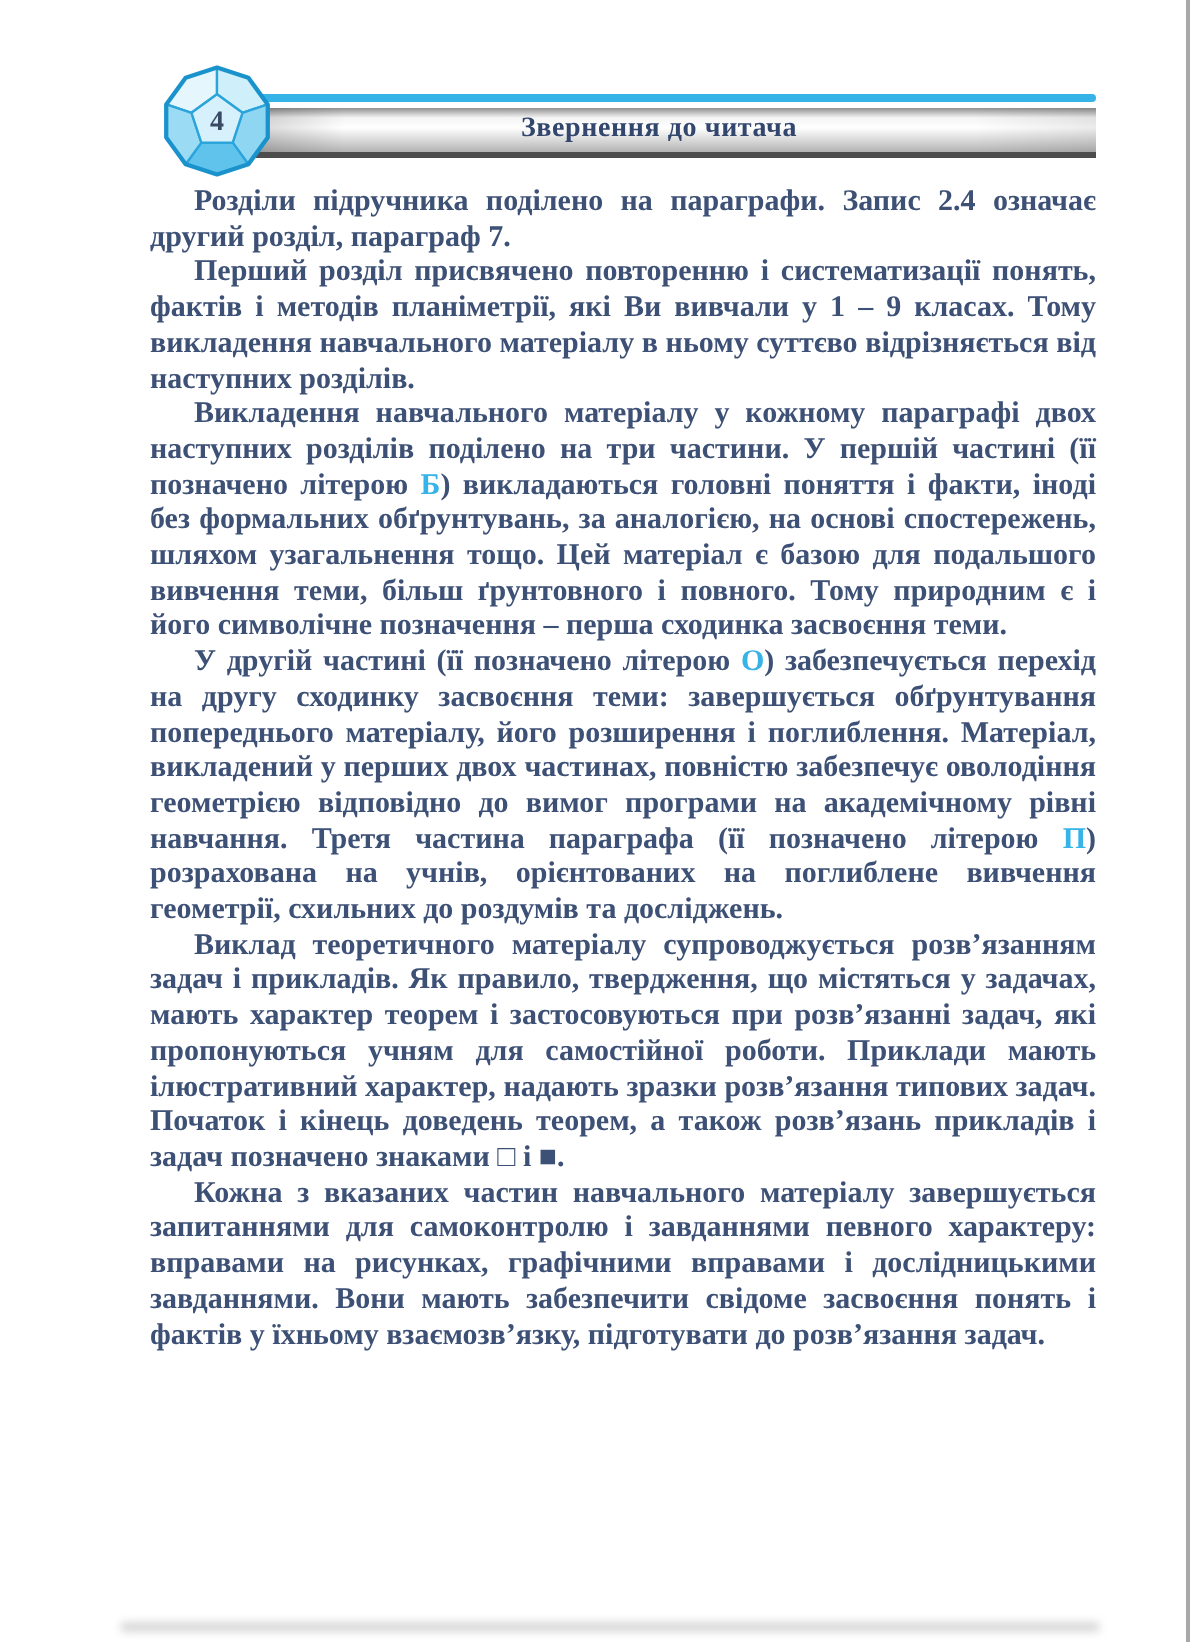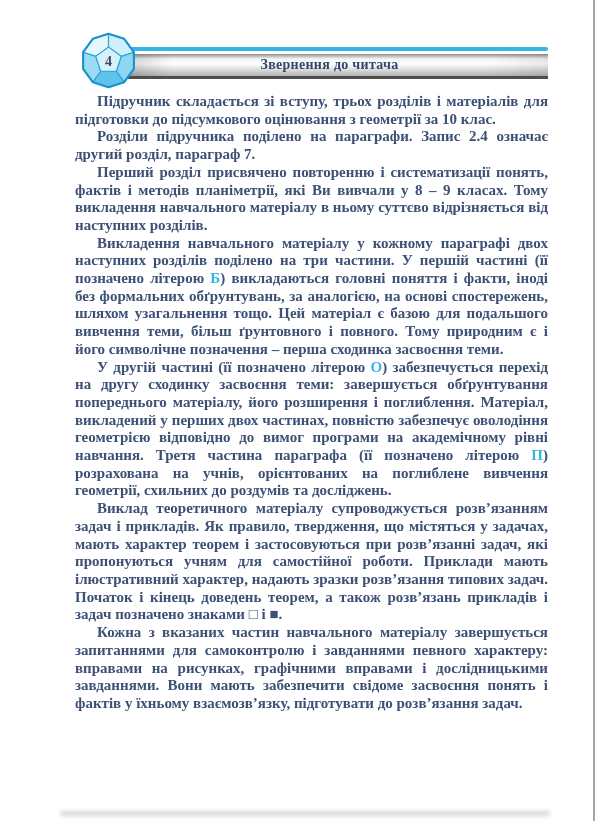--- a/index.html
+++ b/index.html
@@ -81,22 +81,21 @@
       <polygon class="f3" points="40.8,44.1 49.6,56.3 32,62 14.4,56.3 23.2,44.1"></polygon>
       <polygon class="f4" points="23.2,44.1 14.4,56.3 3.5,41.3 3.5,22.7 17.7,27.4"></polygon>
       <polygon class="fc" points="32,17 46.3,27.4 40.8,44.1 23.2,44.1 17.7,27.4"></polygon>
       <polygon class="rim" points="32,2 49.6,7.7 60.5,22.7 60.5,41.3 49.6,56.3 32,62 14.4,56.3 3.5,41.3 3.5,22.7 14.4,7.7"></polygon>
     </svg>
     <span class="gem-num">4</span>
   </div>
 </header>
 
 <main class="textblock" id="paragraphs">
-    <p><span>Підручник складається зі вступу, трьох розділів і матеріалів для підготовки до підсумкового оцінювання з геометрії за 10 клас.</span></p>
     <p><span>Розділи підручника поділено на параграфи. Запис 2.4 означає другий розділ, параграф 7.</span></p>
-    <p><span>Перший розділ присвячено повторенню і систематизації понять, фактів і методів планіметрії, які Ви вивчали у 8 – 9 класах. Тому викладення навчального матеріалу в ньому суттєво відрізняється від наступних розділів.</span></p>
+    <p><span>Перший розділ присвячено повторенню і систематизації понять, фактів і методів планіметрії, які Ви вивчали у 1 – 9 класах. Тому викладення навчального матеріалу в ньому суттєво відрізняється від наступних розділів.</span></p>
     <p><span>Викладення навчального матеріалу у кожному параграфі двох наступних розділів поділено на три частини. У першій частині (її позначено літерою </span><span class="accent">Б</span><span>) викладаються головні поняття і факти, іноді без формальних обґрунтувань, за аналогією, на основі спостережень, шляхом узагальнення тощо. Цей матеріал є базою для подальшого вивчення теми, більш ґрунтовного і повного. Тому природним є і його символічне позначення – перша сходинка засвоєння теми.</span></p>
     <p><span>У другій частині (її позначено літерою </span><span class="accent">О</span><span>) забезпечується перехід на другу сходинку засвоєння теми: завершується обґрунтування попереднього матеріалу, його розширення і поглиблення. Матеріал, викладений у перших двох частинах, повністю забезпечує оволодіння геометрією відповідно до вимог програми на академічному рівні навчання. Третя частина параграфа (її позначено літерою </span><span class="accent">П</span><span>) розрахована на учнів, орієнтованих на поглиблене вивчення геометрії, схильних до роздумів та досліджень.</span></p>
     <p><span>Виклад теоретичного матеріалу супроводжується розв’язанням задач і прикладів. Як правило, твердження, що містяться у задачах, мають характер теорем і застосовуються при розв’язанні задач, які пропонуються учням для самостійної роботи. Приклади мають ілюстративний характер, надають зразки розв’язання типових задач. Початок і кінець доведень теорем, а також розв’язань прикладів і задач позначено знаками </span><span class="symbol">□</span><span> і </span><span class="symbol">■</span><span>.</span></p>
     <p><span>Кожна з вказаних частин навчального матеріалу завершується запитаннями для самоконтролю і завданнями певного характеру: вправами на рисунках, графічними вправами і дослідницькими завданнями. Вони мають забезпечити свідоме засвоєння понять і фактів у їхньому взаємозв’язку, підготувати до розв’язання задач.</span></p>
   </main>
 
 <div class="scan-shadow"></div>
 
 </body></html>

